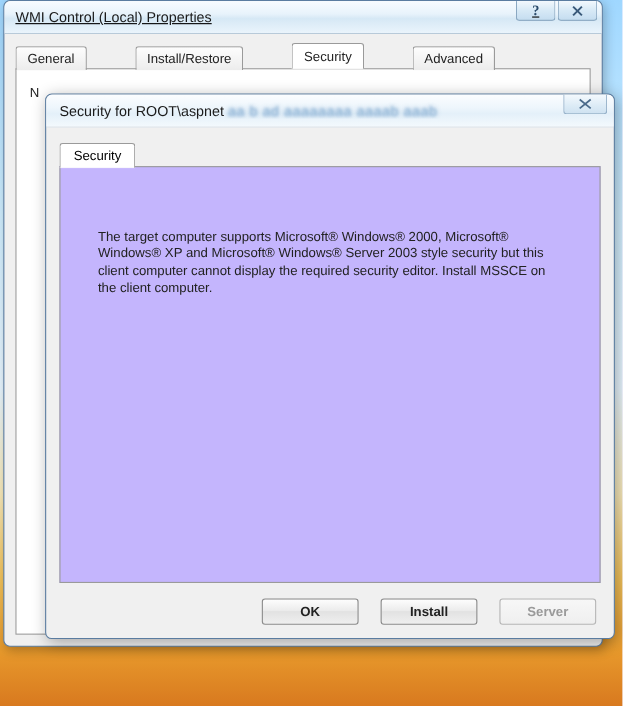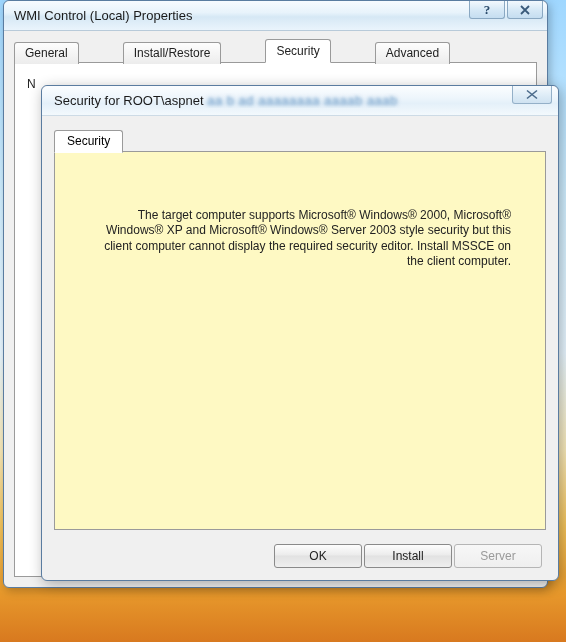--- a/index.html
+++ b/index.html
@@ -29,20 +29,21 @@
     box-shadow: 2px 3px 10px rgba(0,0,0,0.25);
   }
   .titlebar {
     height: 30px;
     background: linear-gradient(180deg, #f7fbff 0%, #e8f3fb 40%, #d6e8f5 55%, #eaf4fc 100%);
     border-bottom: 1px solid #b8cad9;
     border-radius: 6px 6px 0 0;
     display: flex;
     align-items: center;
     padding-left: 10px;
+    text-decoration: underline;
   }
   .titlebar .title {
     flex: 1;
     color: #1a1a1a;
     font-size: 13px;
   }
   .tb-btns {
     display: flex;
     height: 100%;
     align-items: flex-start;
@@ -166,36 +167,37 @@
     border-bottom: 1px solid #fff;
     background: #fff;
     border-radius: 3px 3px 0 0;
     font-size: 12px;
     position: relative;
     top: 1px;
     z-index: 2;
   }
   .child-pane {
     border: 1px solid #9a9a9a;
-    background: #fef9c3;
+    background: #c4b5fd;
     position: absolute;
     left: 0; right: 0; top: 23px; bottom: 0;
     padding: 56px 34px 10px 34px;
-    text-align: right;
+    text-align: left;
   }
   .msg {
     color: #222;
     font-size: 12px;
     line-height: 1.28;
   }
   .btnrow {
     position: absolute;
     right: 16px; bottom: 12px;
     display: flex;
-    gap: 2px;
+    gap: 20px;
+    font-weight: bold;
   }
   .btn {
     width: 88px; height: 24px;
     border: 1px solid #8a8a8a;
     border-radius: 3px;
     background: linear-gradient(180deg, #fdfdfd 0%, #ececec 45%, #e2e2e2 50%, #efefef 100%);
     display: flex; align-items: center; justify-content: center;
     font-size: 12px;
     color: #222;
   }

